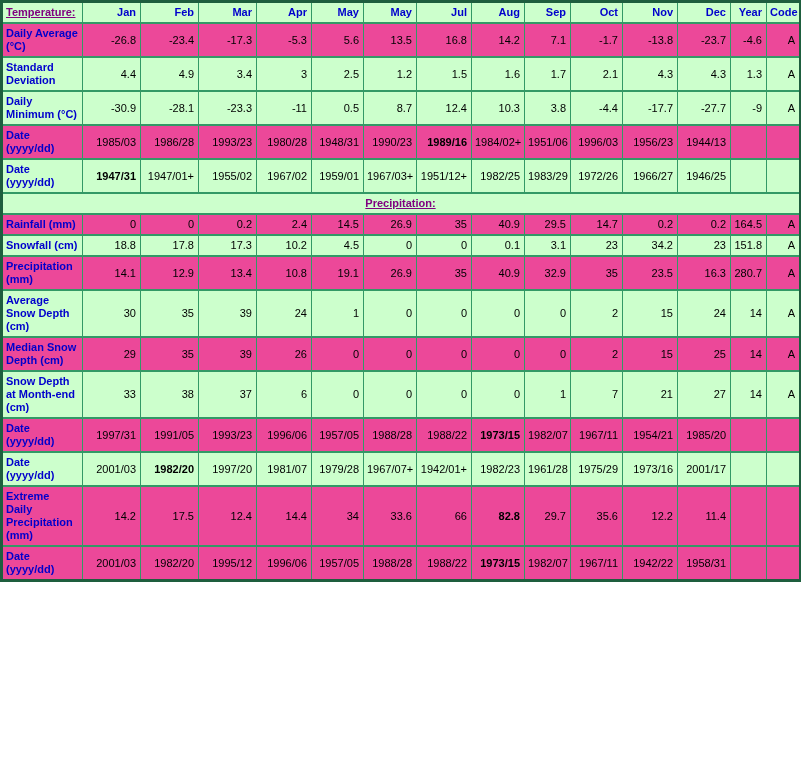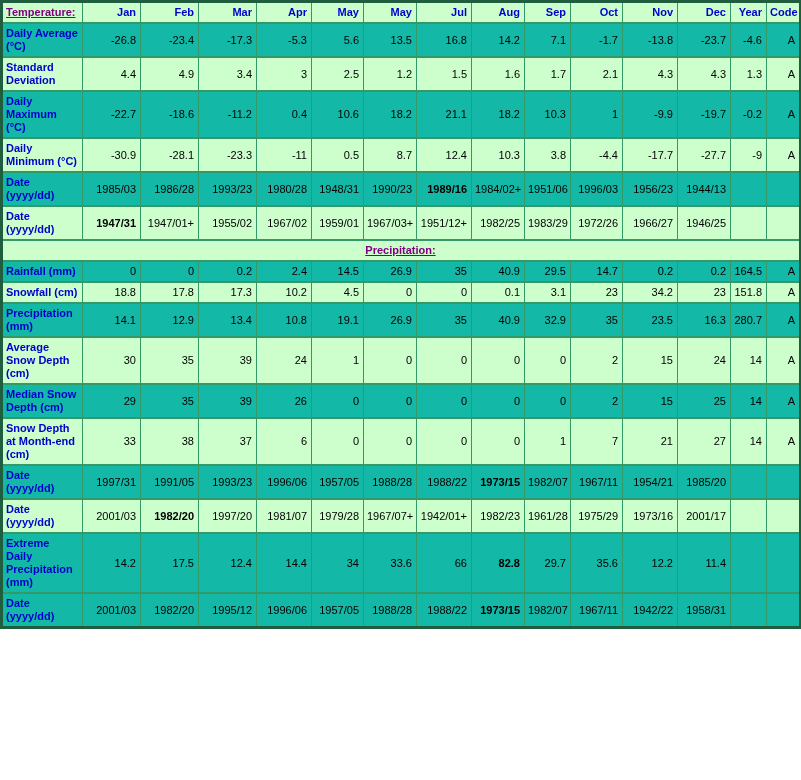--- a/index.html
+++ b/index.html
@@ -17,21 +17,21 @@
   #climate-table td, #climate-table th {
     border: 1px solid #339966;
     border-top-width: 2px;
     border-bottom-width: 2px;
     font-size: 11px;
     line-height: 13px;
     padding: 3px 4px 3px 3px;
     overflow: hidden;
     vertical-align: middle;
   }
-  tr.white { background: #14b8a6; }
+  tr.white { background: #ec4899; }
   tr.green { background: #CCFFCC; margin-top: 12px; }
   .header-row th { background: #CCFFCC; }
   .month-header {
     color: #0000CC;
     font-weight: bold;
     text-align: right;
     padding: 3px 1px;
   }
   .section-label {
     color: #800080;
@@ -124,37 +124,20 @@
         <td class="value-cell">1.2</td>
         <td class="value-cell">1.5</td>
         <td class="value-cell">1.6</td>
         <td class="value-cell">1.7</td>
         <td class="value-cell">2.1</td>
         <td class="value-cell">4.3</td>
         <td class="value-cell">4.3</td>
         <td class="value-cell">1.3</td>
         <td class="value-cell">A</td>
       </tr>
-      <tr class="white">
-        <th class="label-cell">Daily Maximum (°C)</th>
-        <td class="value-cell">-22.7</td>
-        <td class="value-cell">-18.6</td>
-        <td class="value-cell">-11.2</td>
-        <td class="value-cell">0.4</td>
-        <td class="value-cell">10.6</td>
-        <td class="value-cell">18.2</td>
-        <td class="value-cell">21.1</td>
-        <td class="value-cell">18.2</td>
-        <td class="value-cell">10.3</td>
-        <td class="value-cell">1</td>
-        <td class="value-cell">-9.9</td>
-        <td class="value-cell">-19.7</td>
-        <td class="value-cell">-0.2</td>
-        <td class="value-cell">A</td>
-      </tr>
       <tr class="green">
         <th class="label-cell">Daily Minimum (°C)</th>
         <td class="value-cell">-30.9</td>
         <td class="value-cell">-28.1</td>
         <td class="value-cell">-23.3</td>
         <td class="value-cell">-11</td>
         <td class="value-cell">0.5</td>
         <td class="value-cell">8.7</td>
         <td class="value-cell">12.4</td>
         <td class="value-cell">10.3</td>

